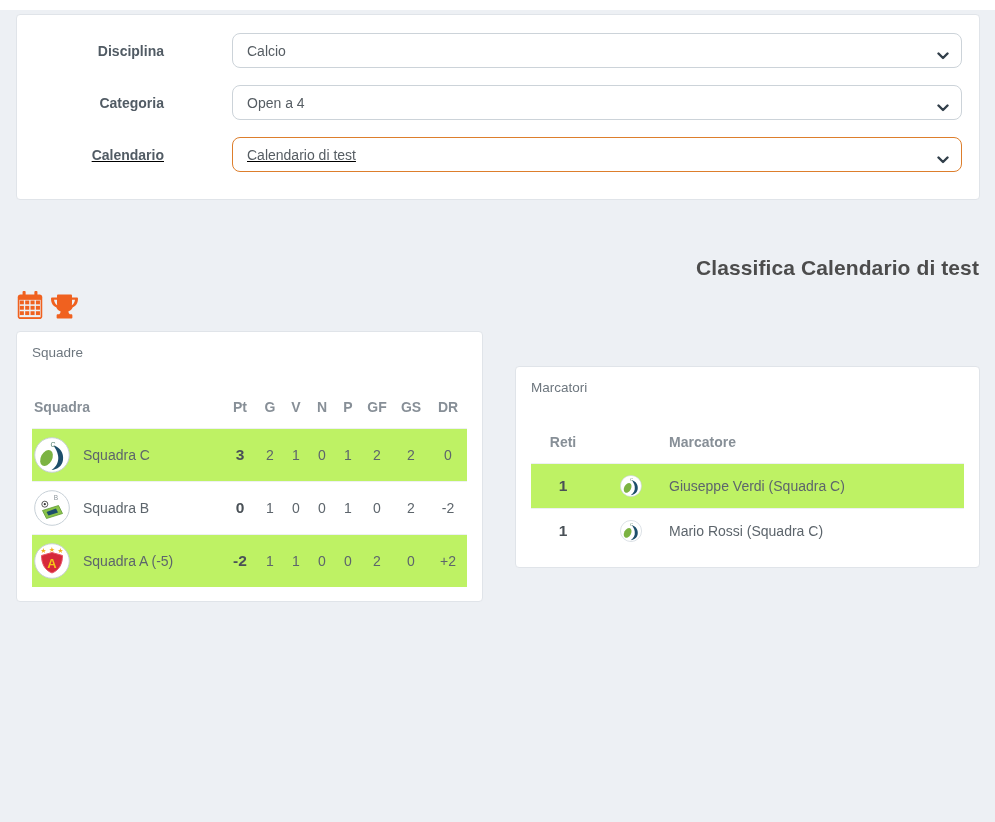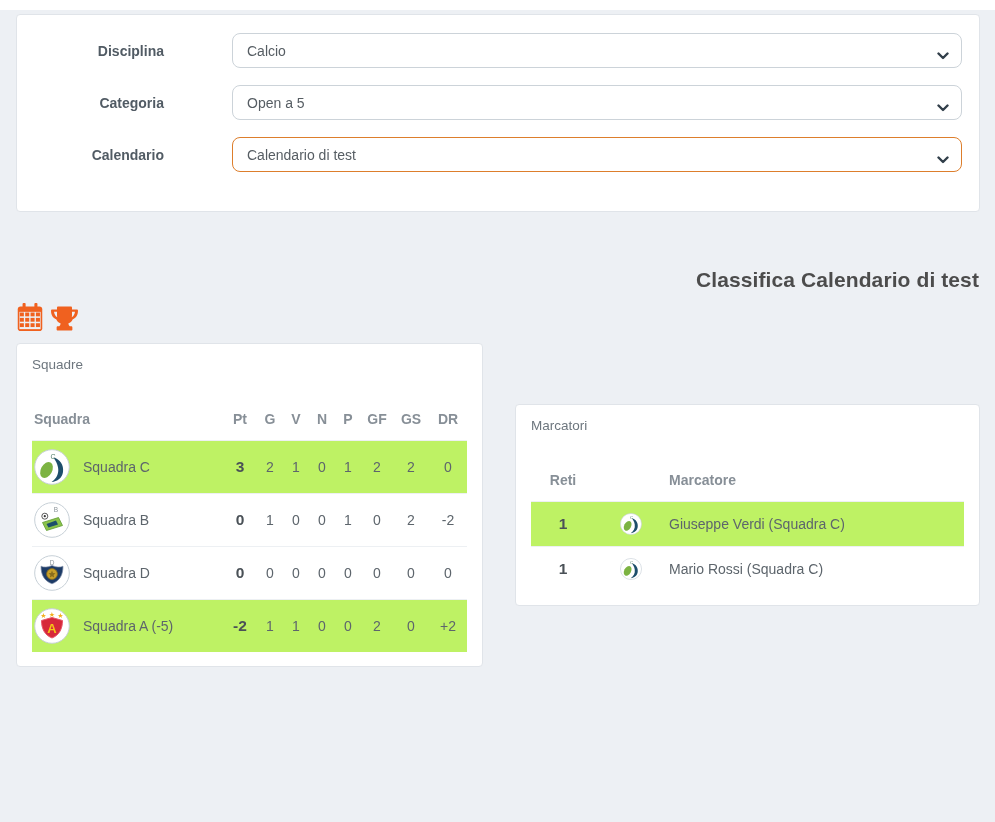--- a/index.html
+++ b/index.html
@@ -14,21 +14,21 @@
 
   
   .filter-card {
     margin: 4px 15px 0 16px;
     background: #fff;
     border: 1px solid #e0e4e9;
     border-radius: 4px;
     padding: 18px 17px 27px 0;
   }
   .filter-row { display: flex; align-items: center; margin-bottom: 17px; gap: 38px; }
-  .filter-row:last-child { margin-bottom: 12px; }
+  .filter-row:last-child { margin-bottom: 0; text-decoration: underline; }
   .filter-label {
     flex: 0 0 177px;
     text-align: right;
     padding-right: 30px;
     font-size: 14px;
     font-weight: 700;
     color: #51holders;
     color: #515b64;
   }
   .select {
@@ -145,21 +145,21 @@
       <span class="chevron">
         <svg width="12" height="8" viewBox="0 0 12 8">
             <path d="M1.5 1.5 L6 6 L10.5 1.5" stroke="#323f4a" stroke-width="2.4" fill="none" stroke-linecap="round" stroke-linejoin="round"></path>
           </svg>
       </span>
     </div>
   </div>
   <div class="filter-row">
     <div class="filter-label">Categoria</div>
     <div class="select">
-      <span>Open a 5</span>
+      <span>Open a 4</span>
       <span class="chevron">
         <svg width="12" height="8" viewBox="0 0 12 8">
             <path d="M1.5 1.5 L6 6 L10.5 1.5" stroke="#323f4a" stroke-width="2.4" fill="none" stroke-linecap="round" stroke-linejoin="round"></path>
           </svg>
       </span>
     </div>
   </div>
   <div class="filter-row">
     <div class="filter-label">Calendario</div>
     <div class="select focused">
@@ -266,40 +266,20 @@
           </td>
           <td class="c-pt">0</td>
           <td>1</td>
           <td>0</td>
           <td>0</td>
           <td>1</td>
           <td>0</td>
           <td>2</td>
           <td>-2</td>
         </tr>
-        <tr>
-          <td class="c-name">
-              <span class="team-cell">
-            <span class="logo-36">
-                  <svg width="36" height="36" viewBox="0 0 36 36">
-                    <use href="#logo-d"></use>
-                  </svg>
-                </span>
-            <span class="team-name">Squadra D</span>
-              </span>
-          </td>
-          <td class="c-pt">0</td>
-          <td>0</td>
-          <td>0</td>
-          <td>0</td>
-          <td>0</td>
-          <td>0</td>
-          <td>0</td>
-          <td>0</td>
-        </tr>
         <tr class="shaded">
           <td class="c-name">
               <span class="team-cell">
             <span class="logo-36">
                   <svg width="36" height="36" viewBox="0 0 36 36">
                     <use href="#logo-a"></use>
                   </svg>
                 </span>
             <span class="team-name">Squadra A (-5)</span>
               </span>

